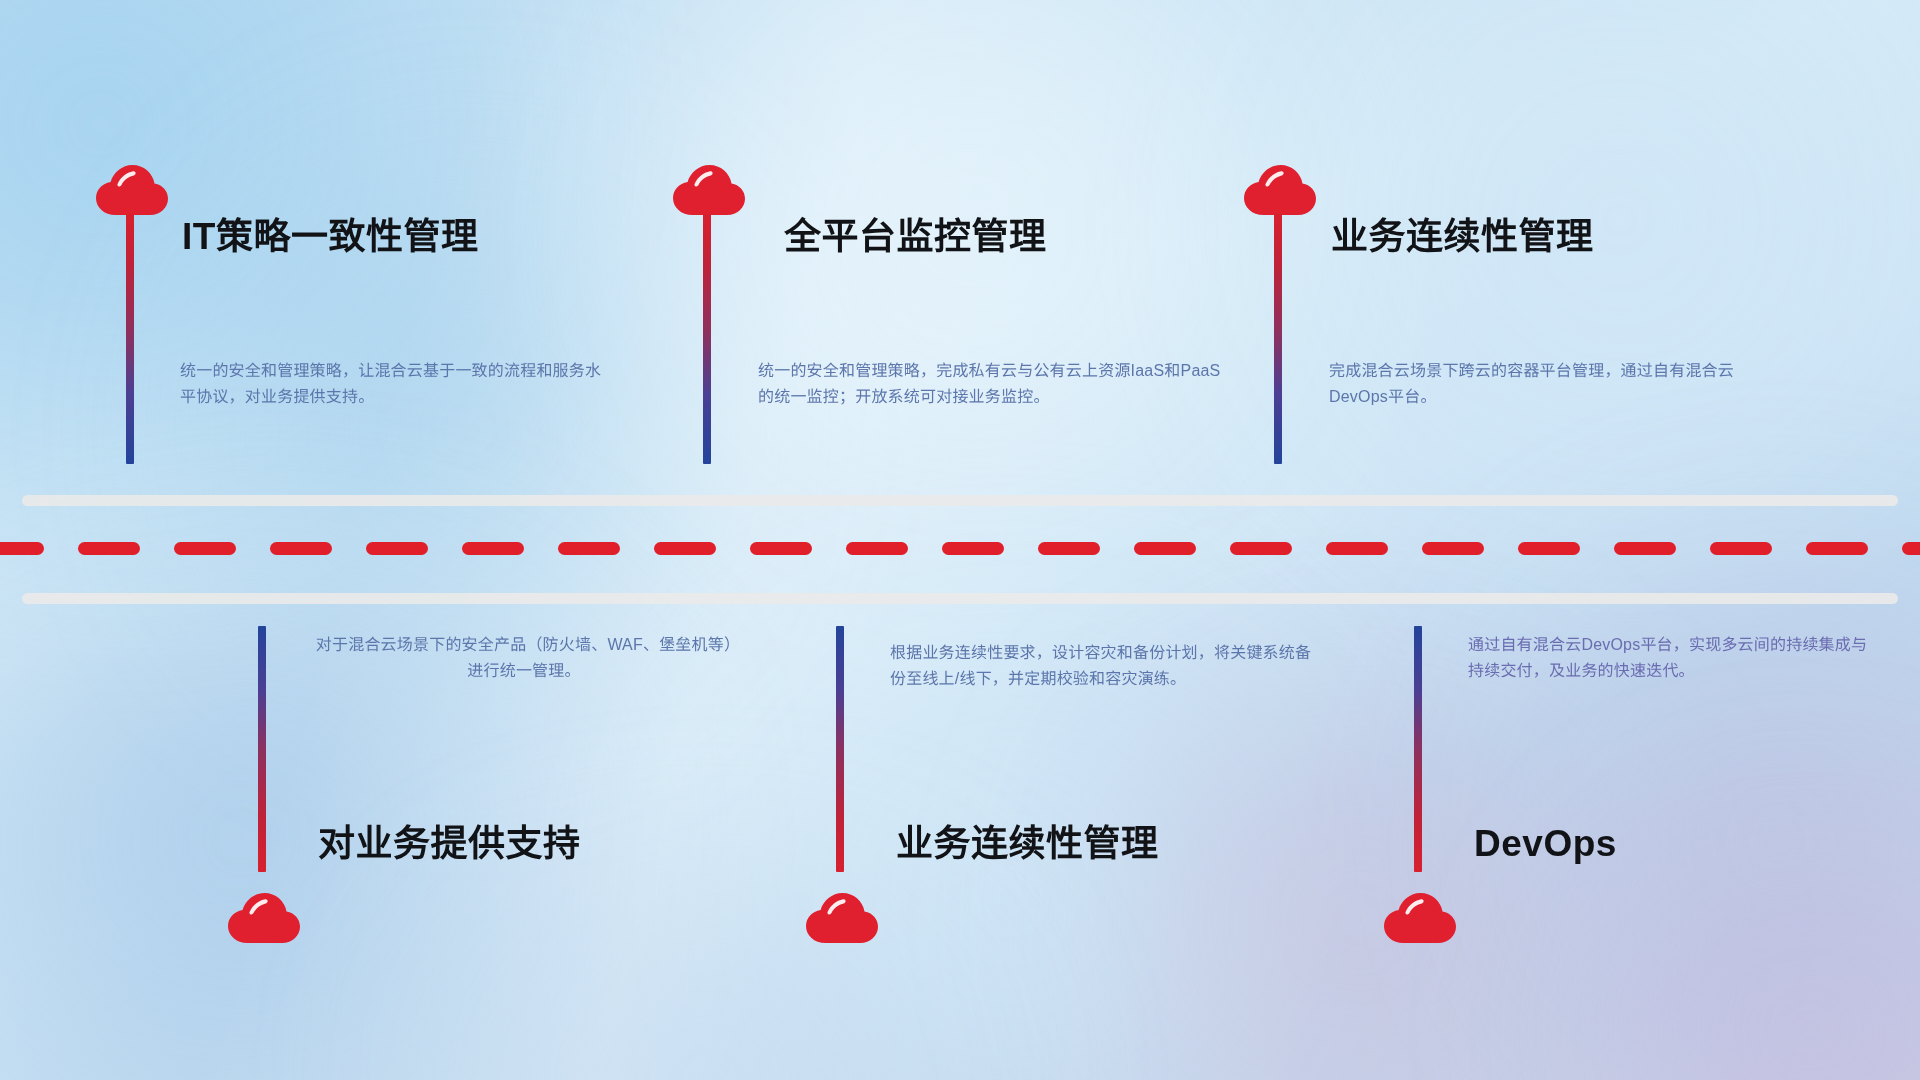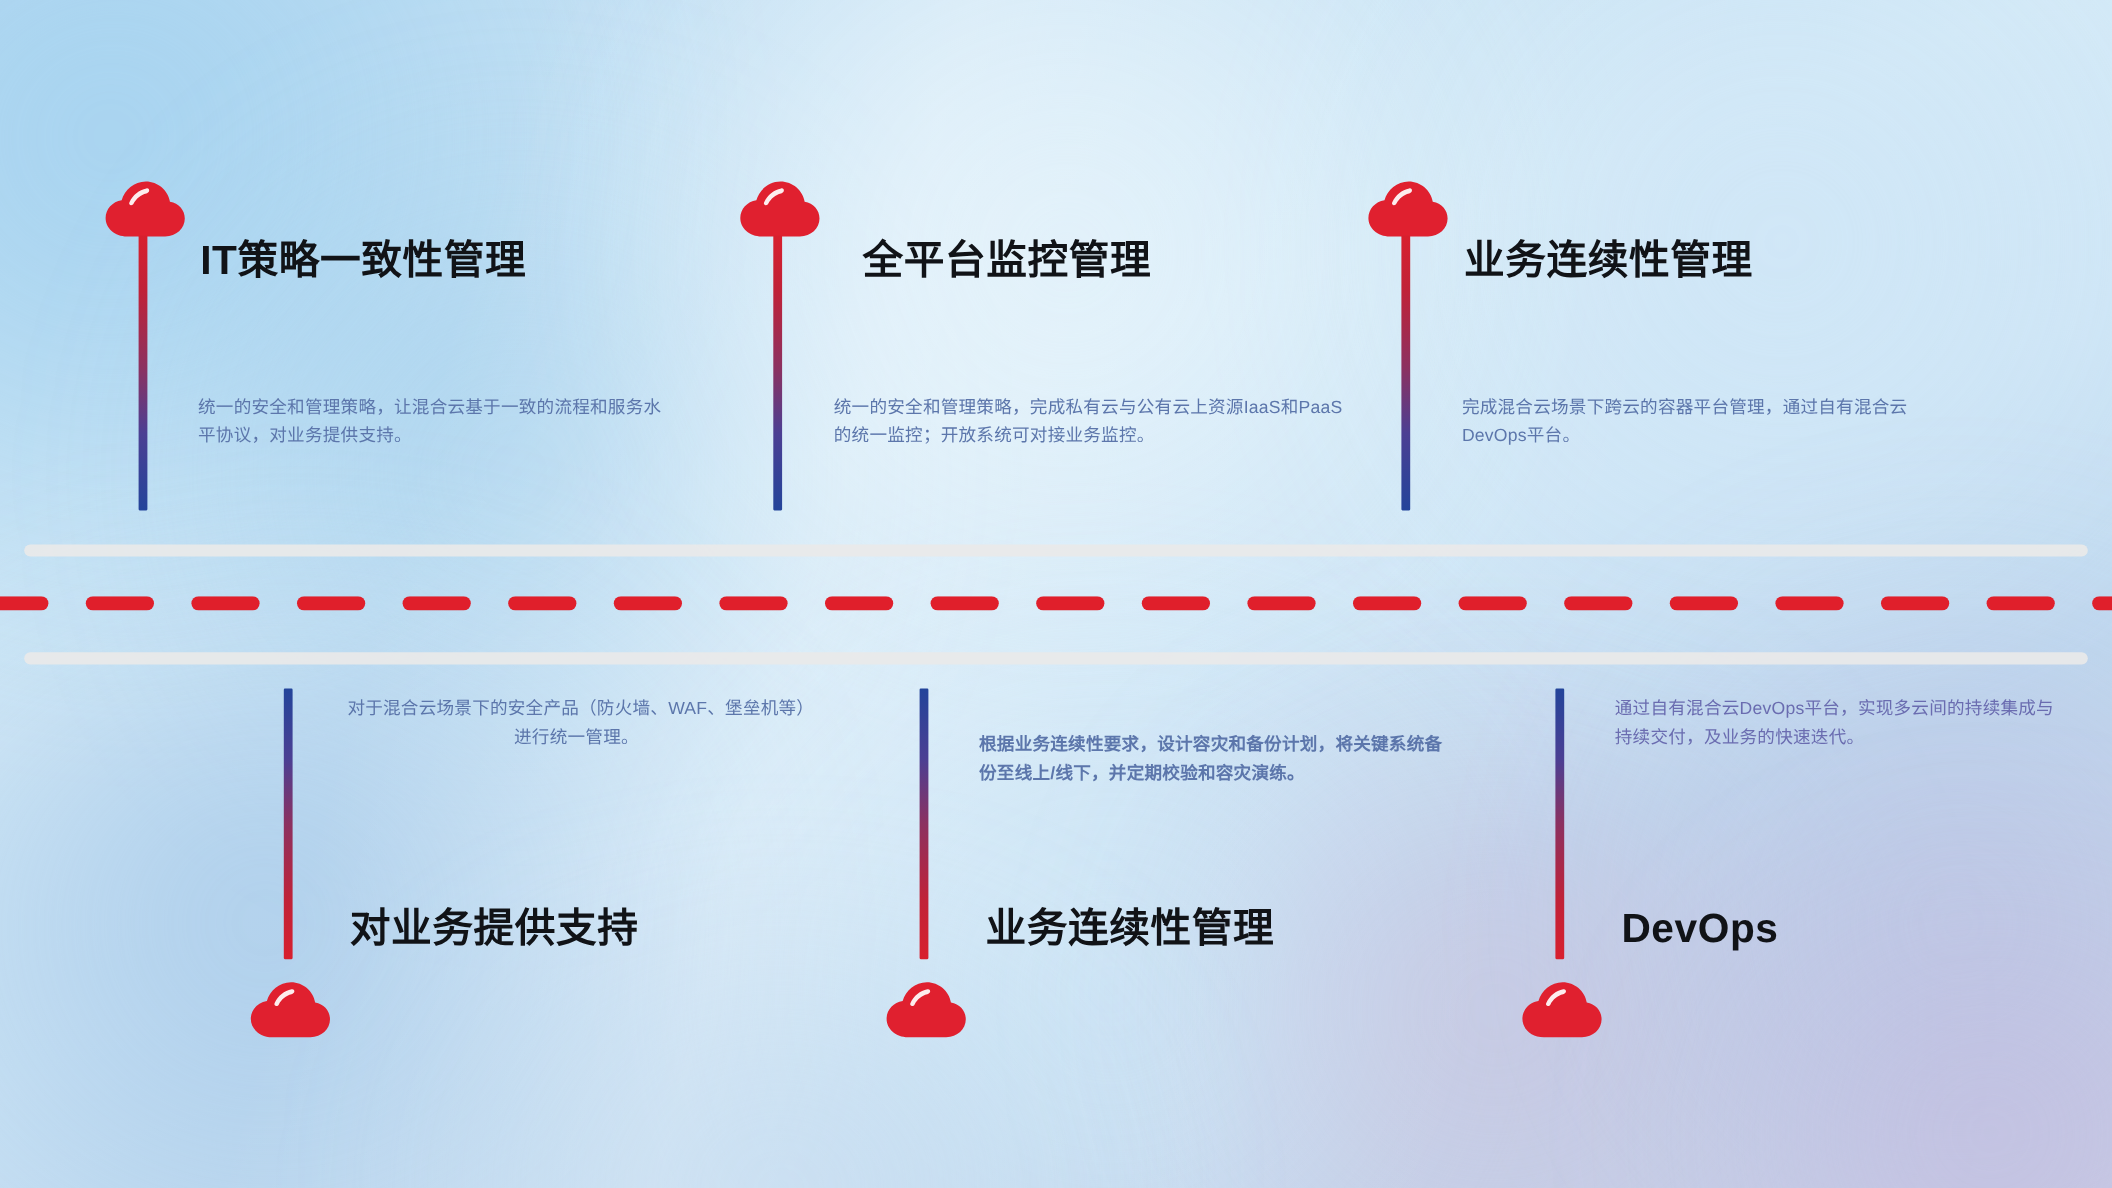--- a/index.html
+++ b/index.html
@@ -245,21 +245,21 @@
     <div class="cloud-icon" style="left:227px; top:888px;">
       <svg viewBox="0 0 74 56" xmlns="http://www.w3.org/2000/svg">
         <path d="M20.5 55C9.2 55 1 47.4 1 38.2c0-8.1 6.2-14.8 14.6-16.1C18.2 12.5 27 5 37.6 5c11 0 20.1 8 21.9 18.4C67.6 24.7 73 31 73 38.7 73 47.6 65.2 55 55.2 55Z" fill="#e0202f"></path>
         <path d="M22.8 23.6c2.9-6.4 8.6-11 15.3-12.3 1.9-.4 3.2 1.5 2.2 3-.5.8-1.4 1.3-2.3 1.5-5 1.2-9.2 4.6-11.5 9.3-.6 1.2-1.9 1.8-3 1.3-1.1-.5-1.4-1.7-.7-2.8Z" fill="#ffffff" opacity=".92"></path>
       </svg>
     </div>
   </div>
 
   <div class="pin-col" style="left:0; top:0;">
     <div class="pin-stem up" style="left:836px; top:626px; height:246px;"></div>
-    <div class="card-body" style="left:890px; top:665px; width:424px;font-weight:bold;">根据业务连续性要求，设计容灾和备份计划，将关键系统备份至线上/线下，并定期校验和容灾演练。</div>
+    <div class="card-body" style="left:890px; top:640px; width:424px;">根据业务连续性要求，设计容灾和备份计划，将关键系统备份至线上/线下，并定期校验和容灾演练。</div>
     <div class="card-title" style="left:896px; top:825px;">业务连续性管理</div>
     <div class="cloud-icon" style="left:805px; top:888px;">
       <svg viewBox="0 0 74 56" xmlns="http://www.w3.org/2000/svg">
         <path d="M20.5 55C9.2 55 1 47.4 1 38.2c0-8.1 6.2-14.8 14.6-16.1C18.2 12.5 27 5 37.6 5c11 0 20.1 8 21.9 18.4C67.6 24.7 73 31 73 38.7 73 47.6 65.2 55 55.2 55Z" fill="#e0202f"></path>
         <path d="M22.8 23.6c2.9-6.4 8.6-11 15.3-12.3 1.9-.4 3.2 1.5 2.2 3-.5.8-1.4 1.3-2.3 1.5-5 1.2-9.2 4.6-11.5 9.3-.6 1.2-1.9 1.8-3 1.3-1.1-.5-1.4-1.7-.7-2.8Z" fill="#ffffff" opacity=".92"></path>
       </svg>
     </div>
   </div>
 
   <div class="pin-col" style="left:0; top:0;">

